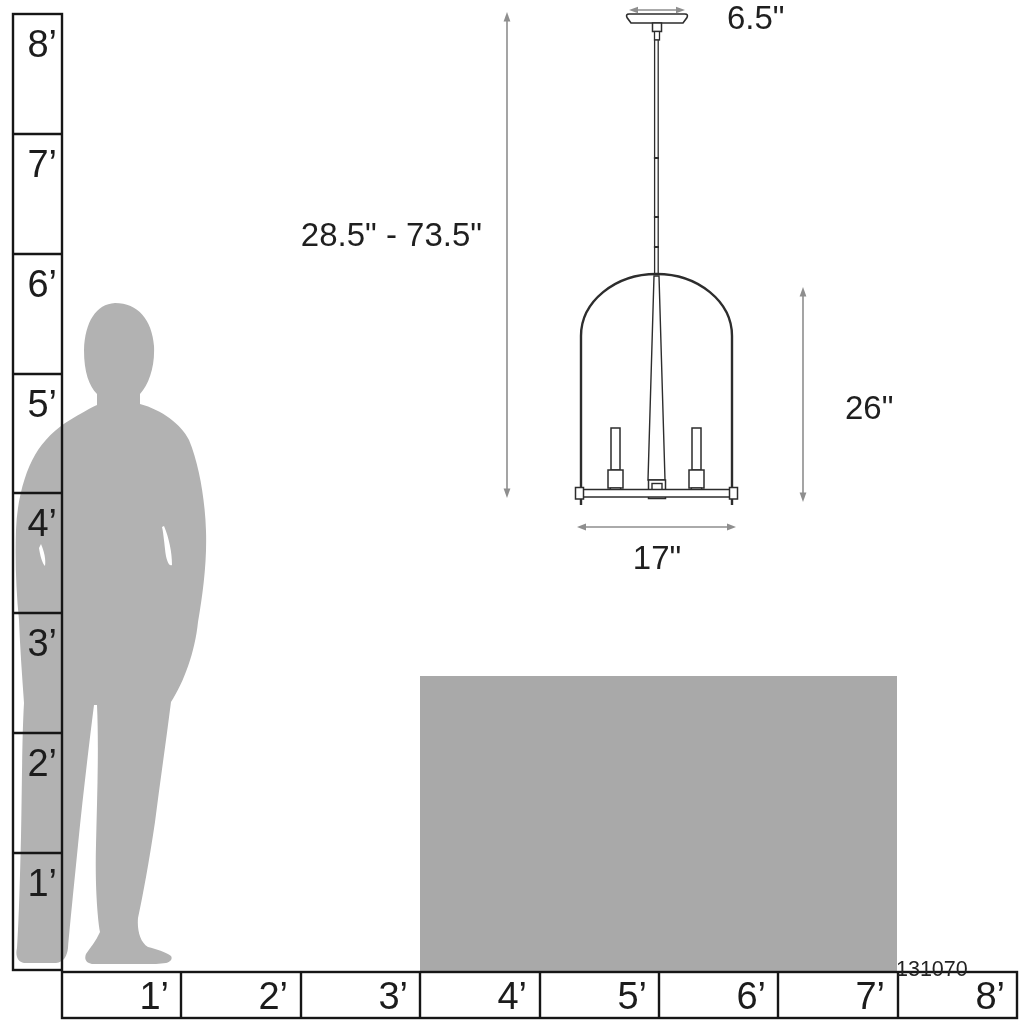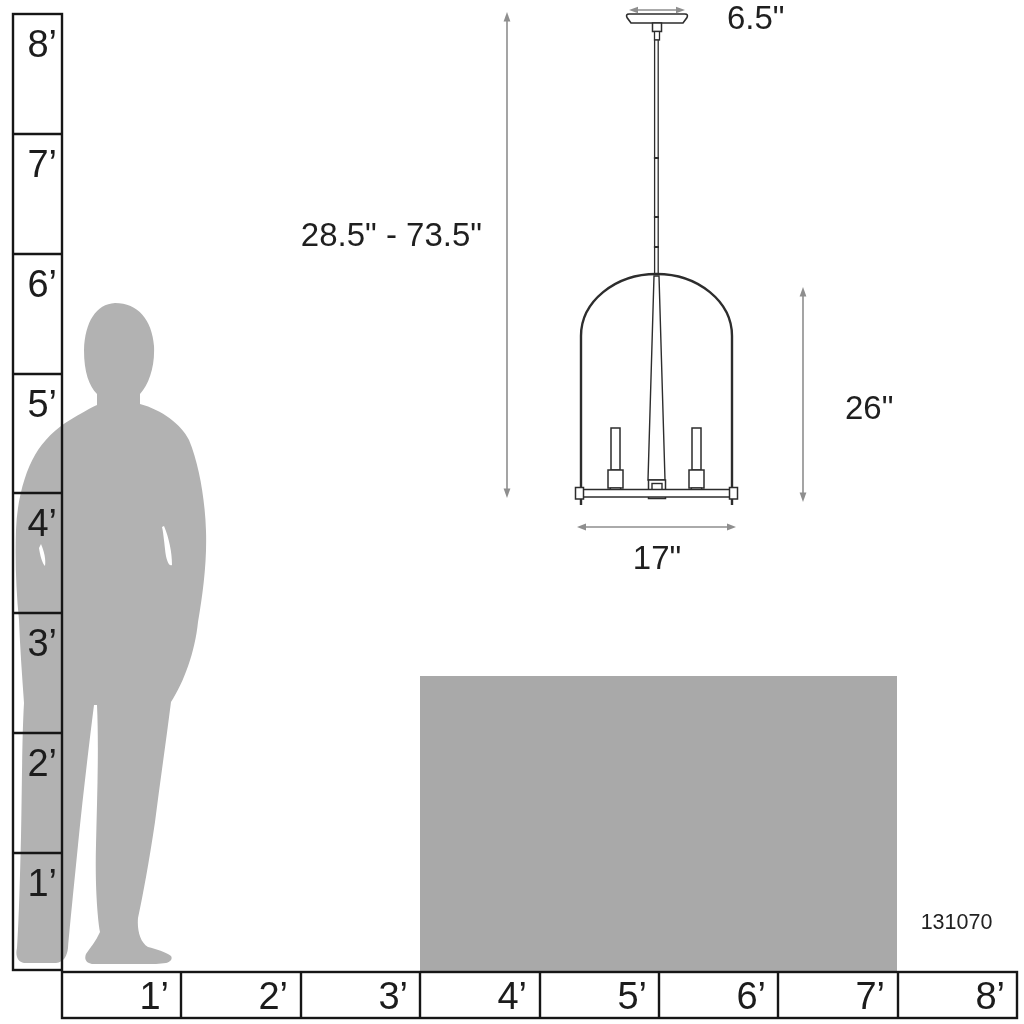--- a/index.html
+++ b/index.html
@@ -160,14 +160,14 @@
   <div class="lbl hlab" style="left:540px;">5’</div>
   <div class="lbl hlab" style="left:659px;">6’</div>
   <div class="lbl hlab" style="left:778px;">7’</div>
   <div class="lbl hlab" style="left:898px;">8’</div>
 
   <div class="lbl dim" style="left:727px;top:1px;">6.5"</div>
   <div class="lbl dim" style="left:232px;top:218px;width:250px;text-align:right;">28.5" - 73.5"</div>
   <div class="lbl dim" style="left:845px;top:391px;">26"</div>
   <div class="lbl dim" style="left:607px;top:541px;width:100px;text-align:center;">17"</div>
 
-  <div class="lbl sku" style="left:896px;top:911px;width:121px;text-align:center;">131070</div>
+  <div class="lbl sku" style="left:896px;top:958px;width:121px;text-align:left;">131070</div>
 </div>
 
 </body></html>

